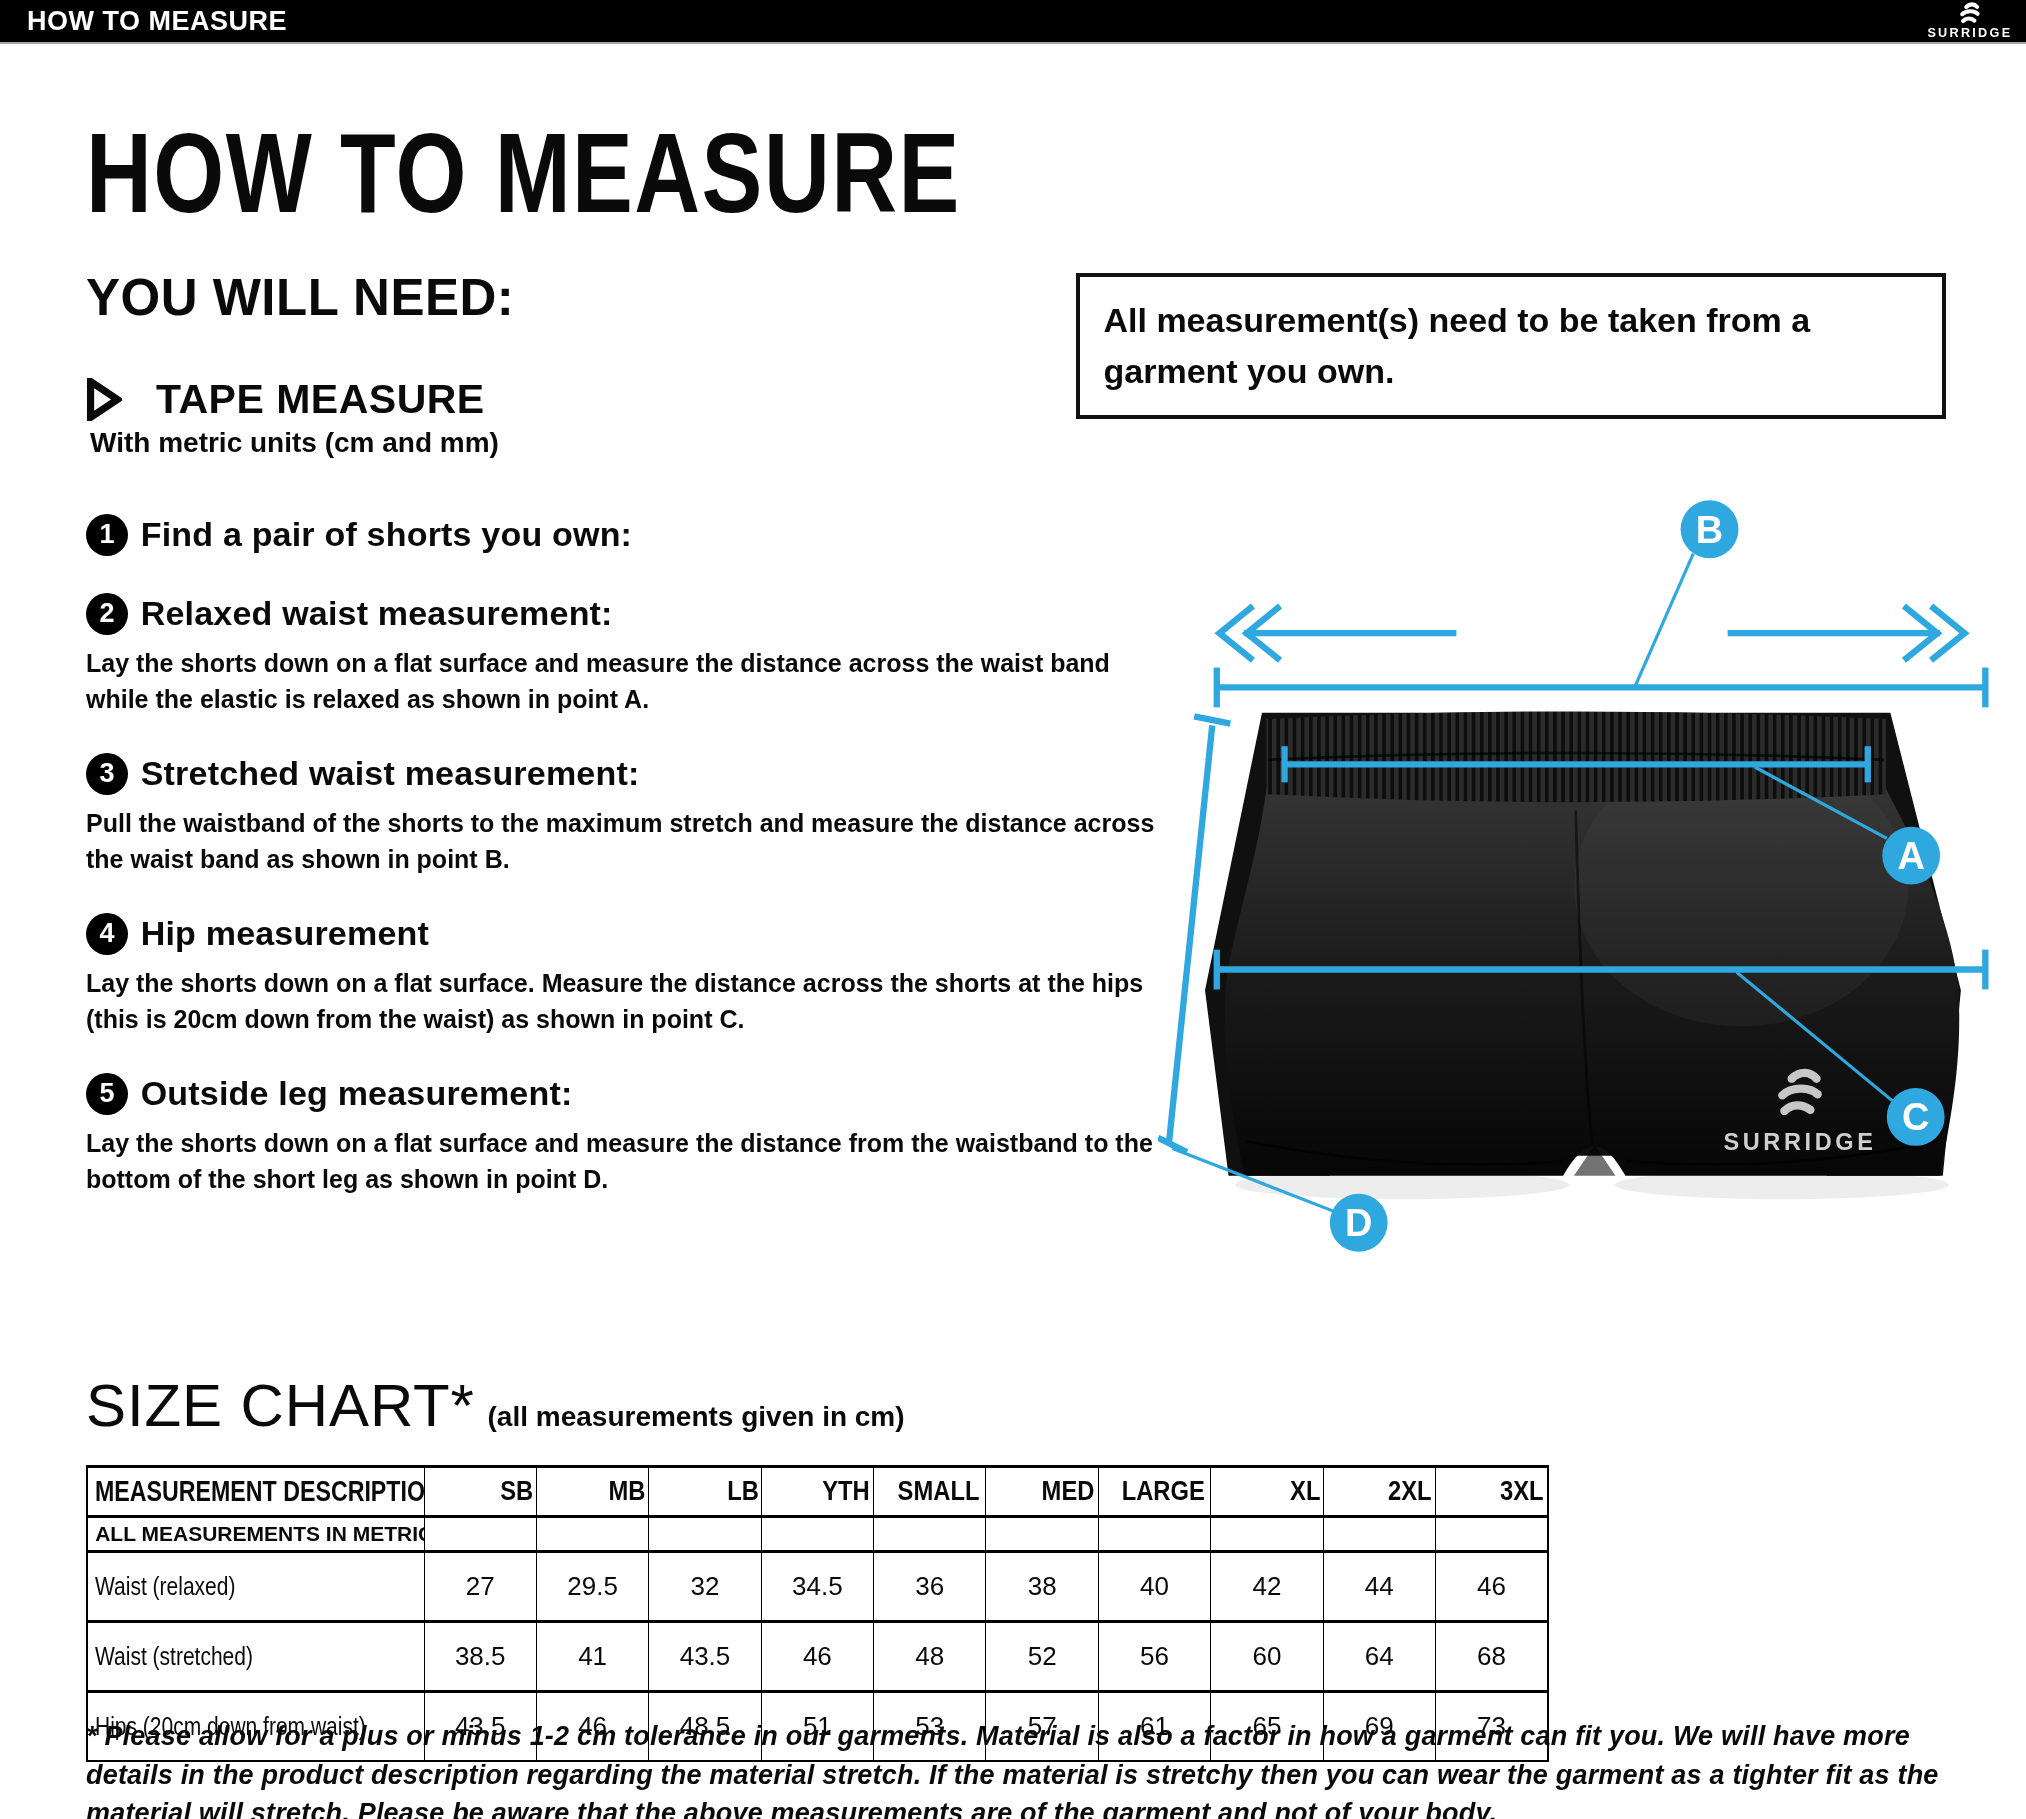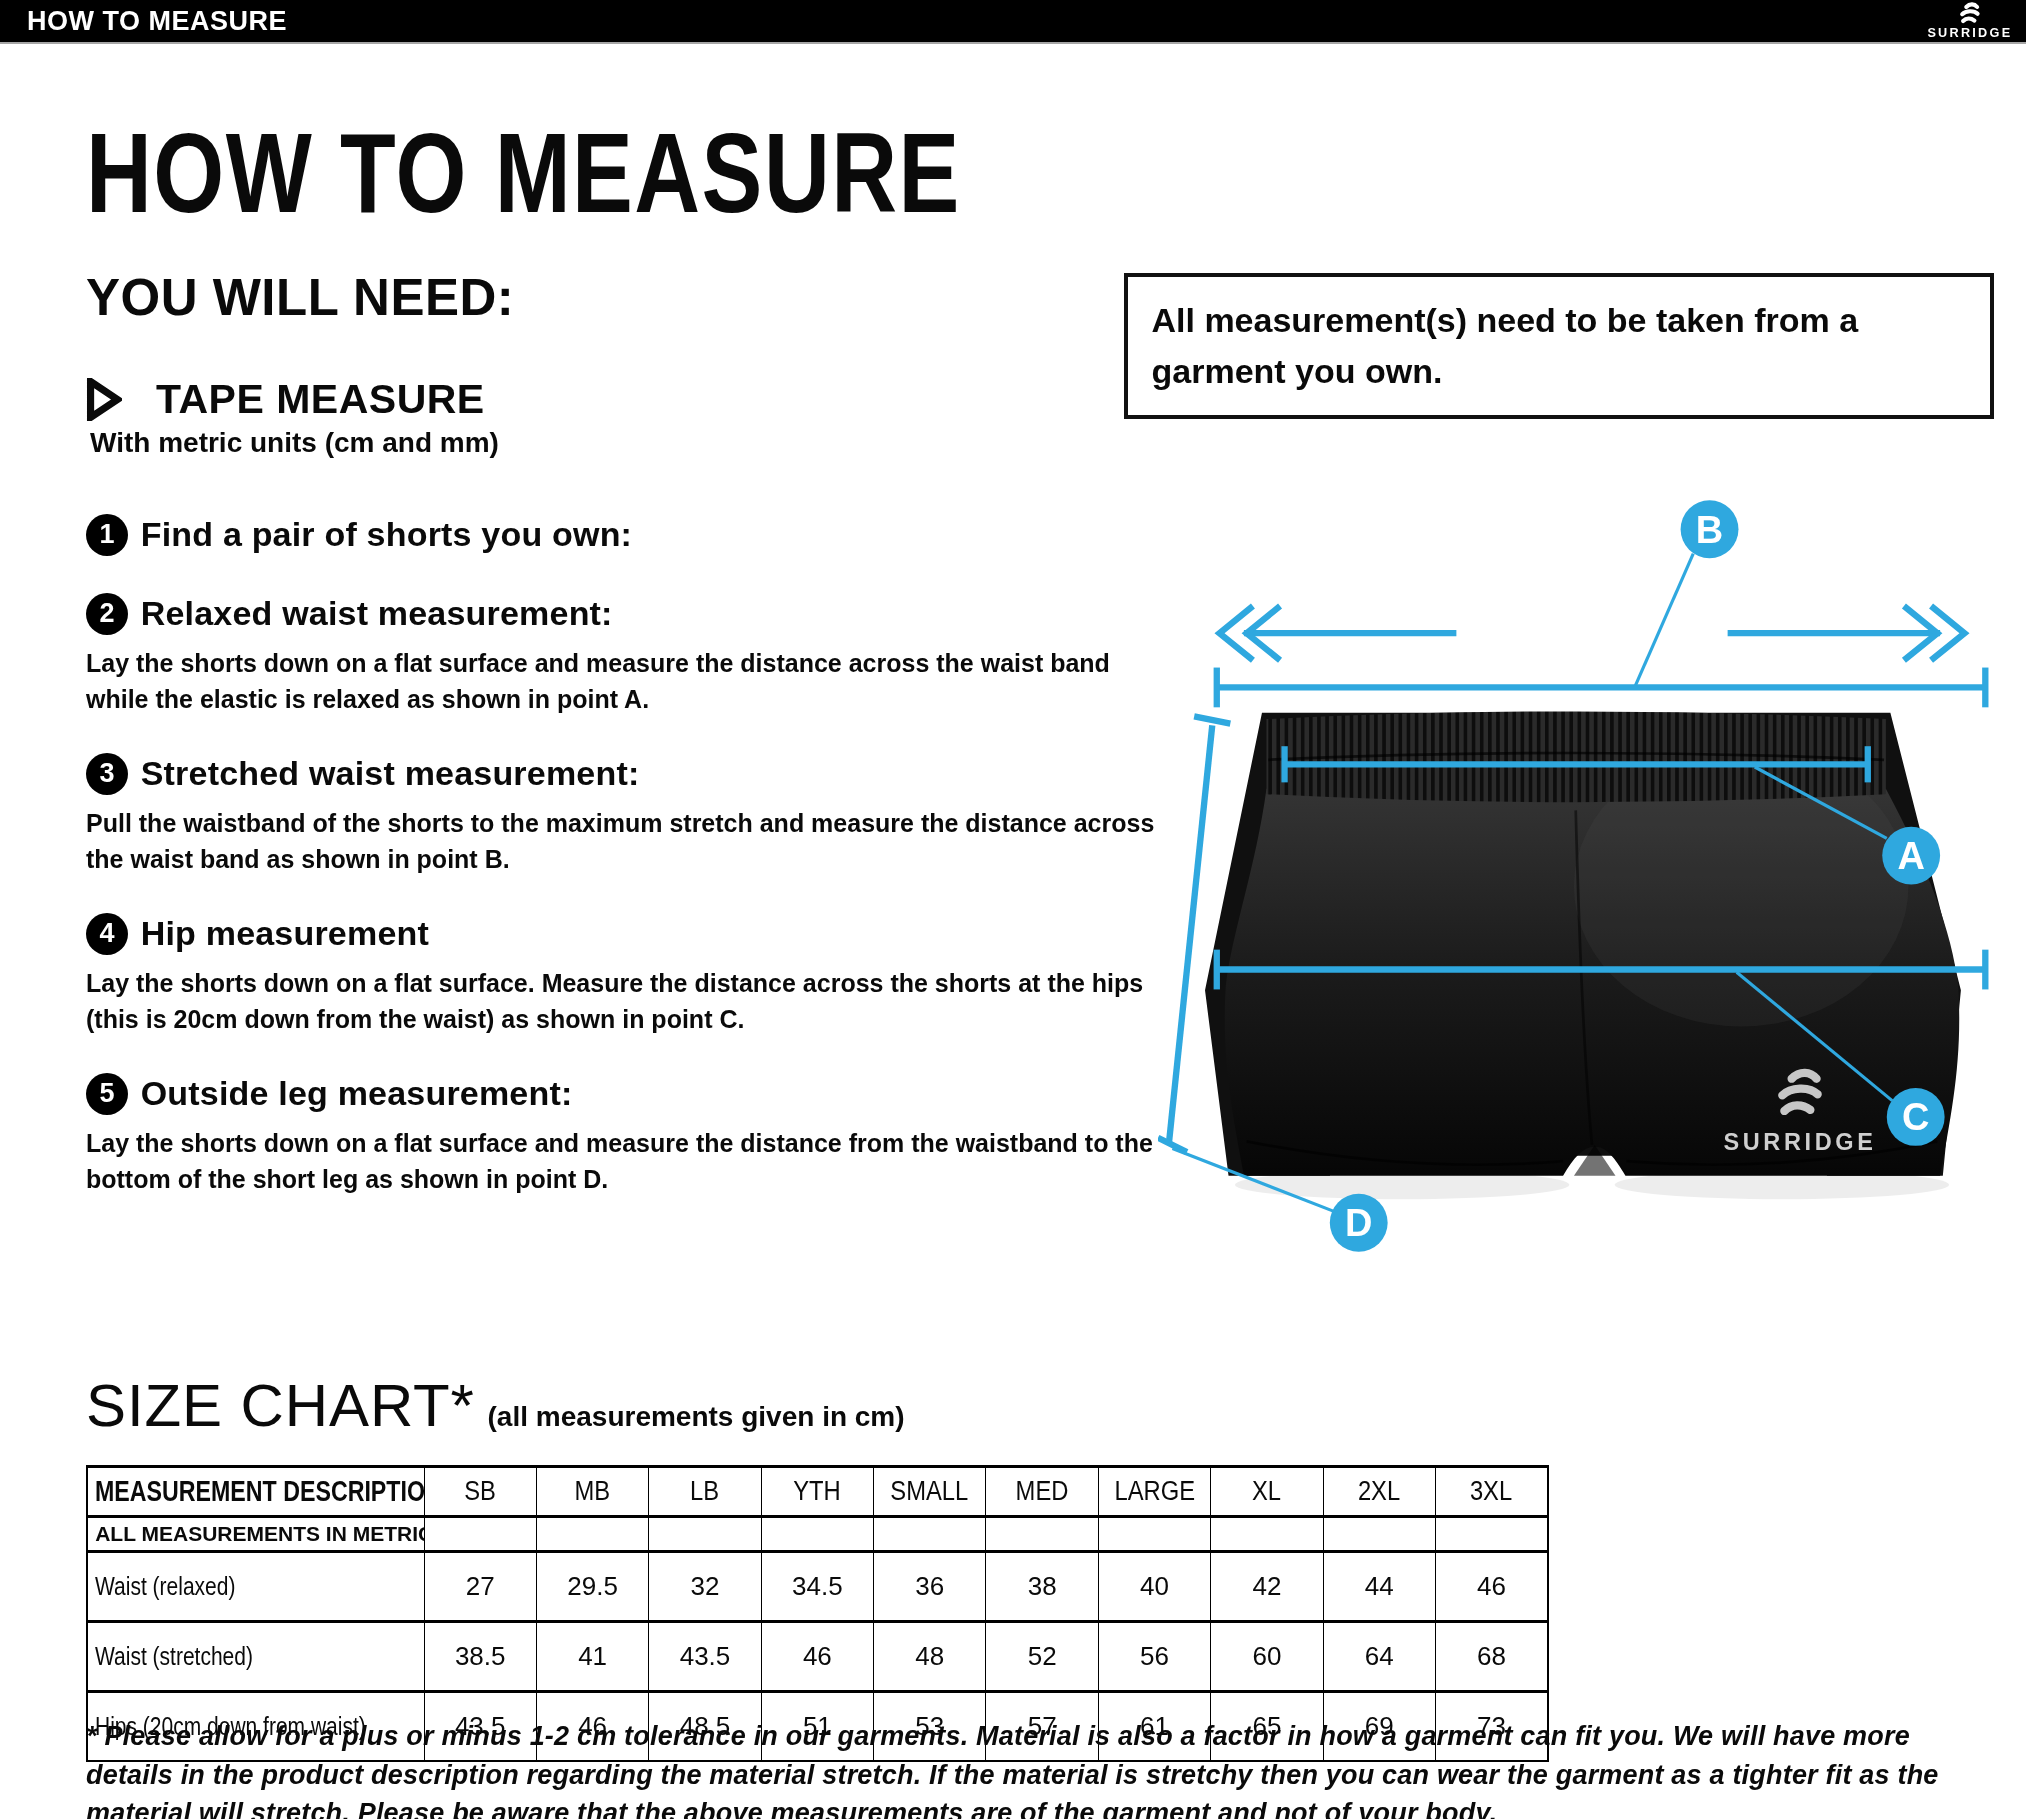--- a/index.html
+++ b/index.html
@@ -17,21 +17,21 @@
       transform:scaleX(.8);transform-origin:left top;white-space:nowrap;}
   .h2{position:absolute;left:86px;top:268px;font-size:51px;font-weight:700;letter-spacing:0.5px;}
 
   
   .tool-row{position:absolute;left:86px;top:376px;display:flex;align-items:center;}
   .tool-label{font-size:41px;font-weight:700;margin-left:34px;letter-spacing:0.5px;}
   .tool-detail{position:absolute;left:90px;top:427px;font-size:28px;font-weight:700;text-align:center;}
 
   
   .note-box{position:absolute;left:1076px;top:273px;width:870px;box-sizing:border-box;
-            border:4.5px solid #111;padding:18px 23.5px;font-size:34px;font-weight:700;line-height:1.5;margin-left:48px;}
+            border:4.5px solid #111;padding:18px 23.5px;font-size:34px;font-weight:700;line-height:1.5;}
 
   
   .steps{position:absolute;left:86px;top:512px;width:1076px;}
   .step{margin-bottom:34px;}
   .step-h{display:flex;align-items:center;line-height:45px;}
   .step-num{width:42px;height:42px;border-radius:50%;background:#000;color:#fff;flex:0 0 42px;
             font-size:27px;font-weight:700;display:flex;align-items:center;justify-content:center;margin-right:12.7px;}
   .step-title{font-size:34px;font-weight:700;letter-spacing:0.2px;}
   .step-body{font-size:25px;font-weight:700;line-height:36px;margin-top:9px;max-width:1072px;}
 
@@ -43,21 +43,21 @@
   .sc-title{font-size:60px;font-weight:400;letter-spacing:0.9px;}
   .sc-sub{font-size:28px;font-weight:700;margin-left:12.7px;}
   table.size{position:absolute;left:86px;top:1465px;width:1463px;border-collapse:collapse;
              table-layout:fixed;background:#fff;}
   table.size th,table.size td{border-left:1.8px solid #000;border-top:3.6px solid #000;
              box-sizing:border-box;overflow:hidden;white-space:nowrap;}
   table.size tr>*:first-child{border-left:2.7px solid #000;}
   table.size{border:2.7px solid #000;}
   .th-desc{font-size:29px;font-weight:700;text-align:left;padding:7.2px 3.6px 7.2px 7.2px;}
   .th-desc span{display:inline-block;transform:scaleX(.8);transform-origin:left center;}
-  .th-size{font-size:27px;font-weight:400;text-align:center;padding:7.2px 0;}
+  .th-size{font-size:27px;font-weight:700;text-align:right;padding:7.2px 0;}
   .th-size span{display:inline-block;transform:scaleX(.88);}
   .td-metric{font-size:21px;font-weight:700;text-align:left;padding:3.6px 3.6px 3.6px 7.2px;}
   .td-label{font-size:25px;font-weight:400;text-align:left;padding:2.7px 3.6px 2.7px 7.2px;}
   .td-label span{display:inline-block;transform:scaleX(.84);transform-origin:left center;}
   .td-val{font-size:26px;font-weight:400;text-align:center;padding:18px 0;}
 
   
   .footnote{position:absolute;left:86px;top:1717px;width:1880px;font-size:27px;font-weight:700;
             font-style:italic;line-height:1.43;letter-spacing:0.2px;}
 </style>

